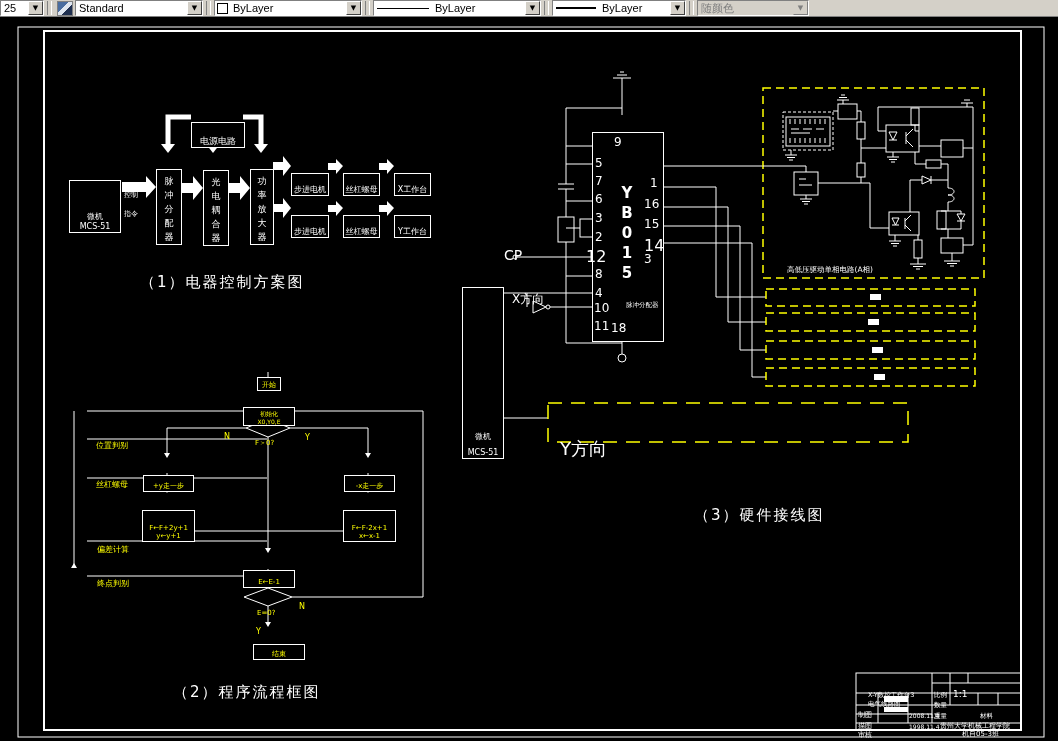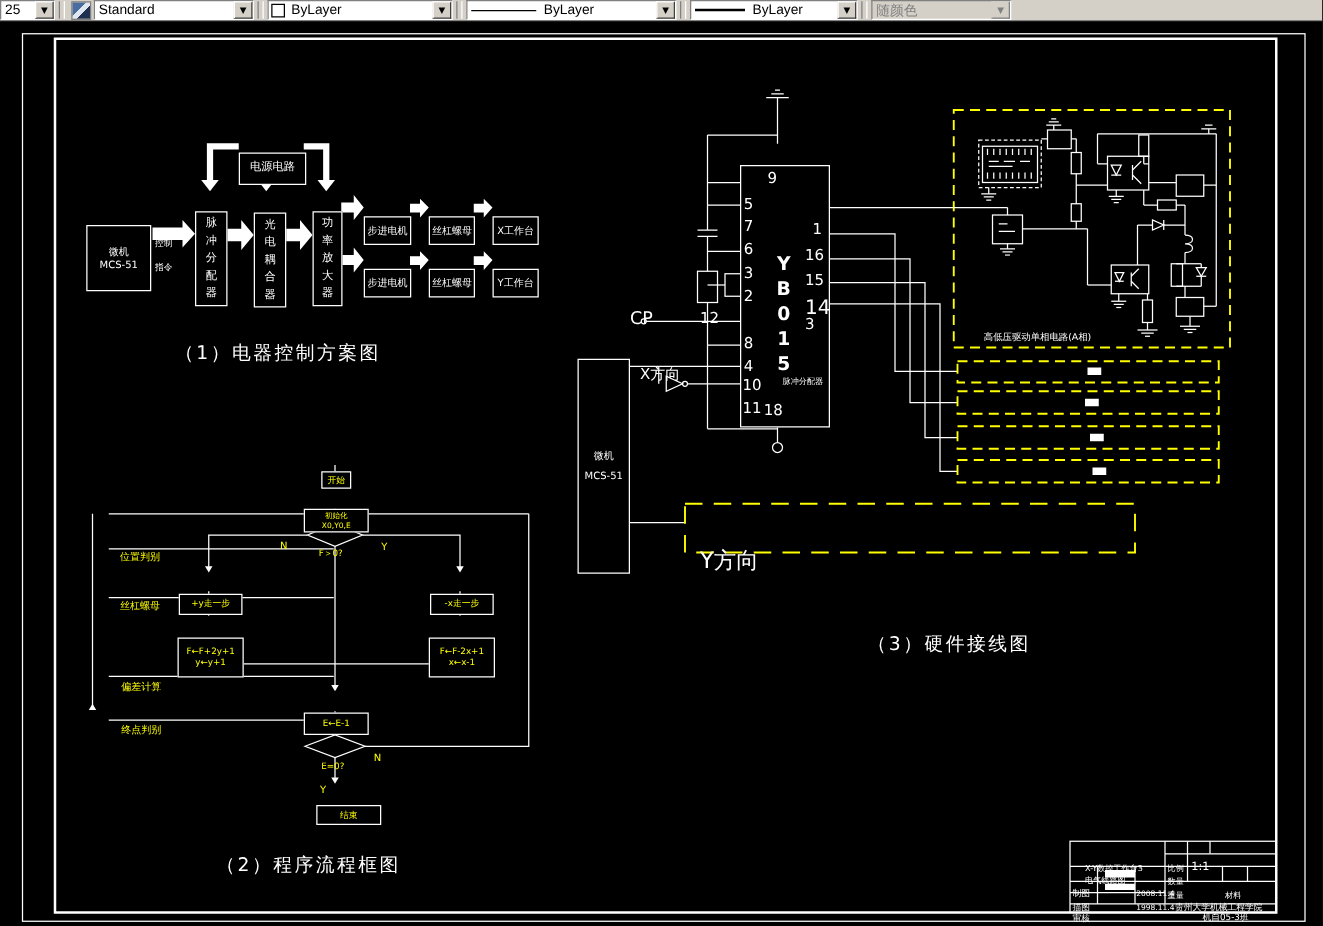--- a/index.html
+++ b/index.html
@@ -20,21 +20,21 @@
          background:linear-gradient(135deg,#4a6da0 0 40%,#dfe6f0 40% 60%,#203050 60% 100%);}
   .csq{width:9px;height:9px;border:1px solid #000;background:#fff;margin:0 2px;}
   .lglyph{width:52px;height:1px;background:#000;margin:0 3px;}
   .lwglyph{width:40px;height:2px;background:#000;margin:0 3px;}
   
   #canvas{position:absolute;left:0;top:17px;width:1058px;height:724px;background:#000;}
   svg{position:absolute;left:0;top:0;}
   .lbl{position:absolute;color:#fff;line-height:1.1;white-space:nowrap;}
   .y{color:#ffff00;}
   .box{position:absolute;border:1px solid #fff;background:#000;color:#fff;
-       display:flex;flex-direction:column;align-items:center;justify-content:center;
+       display:flex;flex-direction:column;align-items:center;justify-content:flex-end;
        text-align:center;line-height:1.25;}
   .box.yt{color:#ffff00;}
   .vtxt{width:11px;word-break:break-all;line-height:14px;text-align:center;}
   .cap{position:absolute;color:#fff;font-size:15px;letter-spacing:2px;white-space:nowrap;}
   .chipname{position:absolute;width:16px;color:#fff;font-size:15px;font-weight:bold;
             line-height:20px;text-align:center;word-break:break-all;}
 </style>
 </head>
 <body>
 
@@ -429,28 +429,28 @@
   <div class="box yt" style="left:253px;top:627px;width:50px;height:14px;font-size:7px">
         <span>结束</span>
       </div>
   <div class="lbl y" style="left:96px;top:425px;font-size:8px">位置判别</div>
   <div class="lbl y" style="left:96px;top:464px;font-size:8px">丝杠螺母</div>
   <div class="lbl y" style="left:97px;top:529px;font-size:8px">偏差计算</div>
   <div class="lbl y" style="left:97px;top:563px;font-size:8px">终点判别</div>
   <div class="cap" style="left:173px;top:666px">（2）程序流程框图</div>
 
   <div class="box" style="left:592px;top:115px;width:70px;height:208px"></div>
-  <div class="chipname" style="left:619px;top:184px">YB015</div>
+  <div class="chipname" style="left:619px;top:166px">YB015</div>
   <div class="lbl" style="left:614px;top:119px;font-size:12px">9</div>
   <div class="lbl" style="left:595px;top:140px;font-size:12px">5</div>
   <div class="lbl" style="left:595px;top:158px;font-size:12px">7</div>
   <div class="lbl" style="left:595px;top:176px;font-size:12px">6</div>
   <div class="lbl" style="left:595px;top:195px;font-size:12px">3</div>
   <div class="lbl" style="left:595px;top:214px;font-size:12px">2</div>
-  <div class="lbl" style="left:560px;top:231px;font-size:12px">12</div>
+  <div class="lbl" style="left:586px;top:231px;font-size:16px">12</div>
   <div class="lbl" style="left:595px;top:251px;font-size:12px">8</div>
   <div class="lbl" style="left:595px;top:270px;font-size:12px">4</div>
   <div class="lbl" style="left:594px;top:285px;font-size:12px">10</div>
   <div class="lbl" style="left:594px;top:303px;font-size:12px">11</div>
   <div class="lbl" style="left:650px;top:160px;font-size:12px">1</div>
   <div class="lbl" style="left:644px;top:181px;font-size:12px">16</div>
   <div class="lbl" style="left:644px;top:201px;font-size:12px">15</div>
   <div class="lbl" style="left:644px;top:220px;font-size:16px">14</div>
   <div class="lbl" style="left:644px;top:236px;font-size:12px">3</div>
   <div class="lbl" style="left:611px;top:305px;font-size:12px">18</div>

